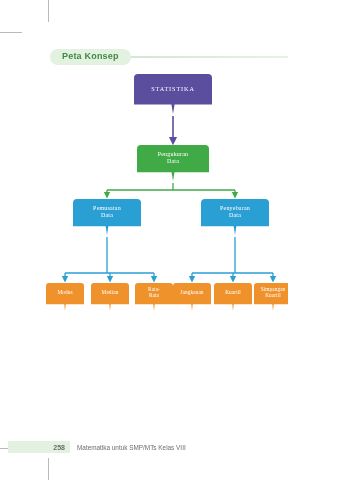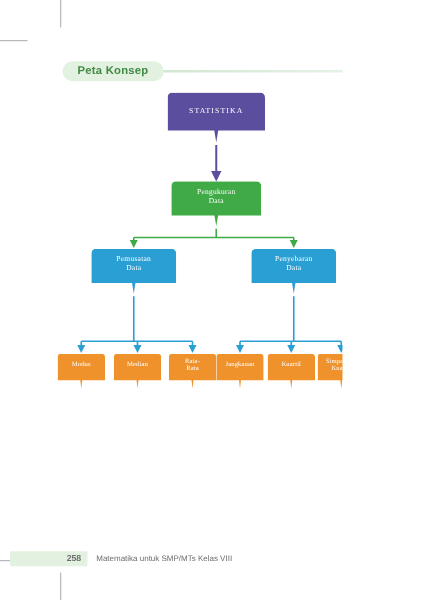--- a/index.html
+++ b/index.html
@@ -10,20 +10,21 @@
   }
   body {
     font-family: "Liberation Sans", sans-serif;
   }
   #page {
     position: relative;
     width: 274px;
     height: 480px;
     background: #ffffff;
     overflow: hidden;
+    padding-left: 14px;
   }
 
   
   .crop {
     position: absolute;
     background: #b9b9bd;
   }
   .crop.v { width: 1px; height: 22px; }
   .crop.h { height: 1px; width: 22px; }
 

